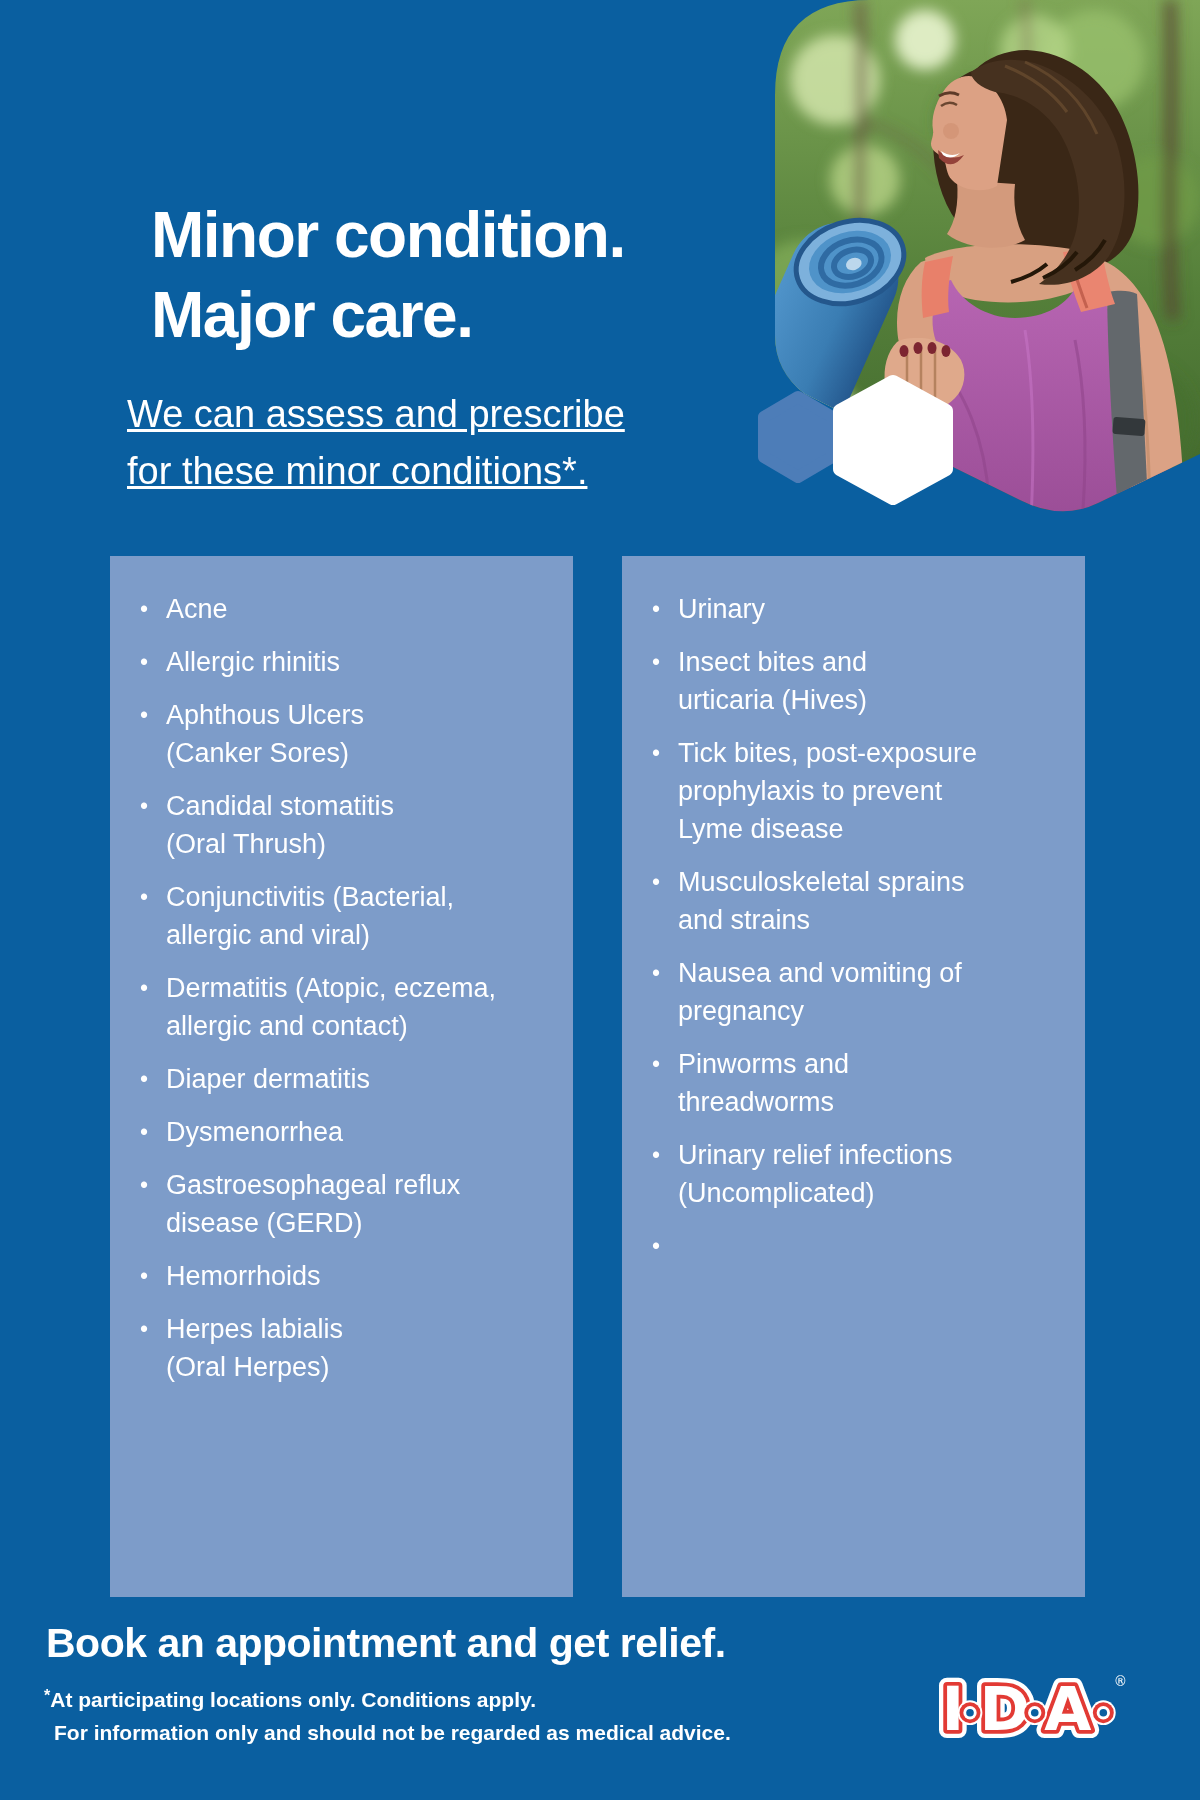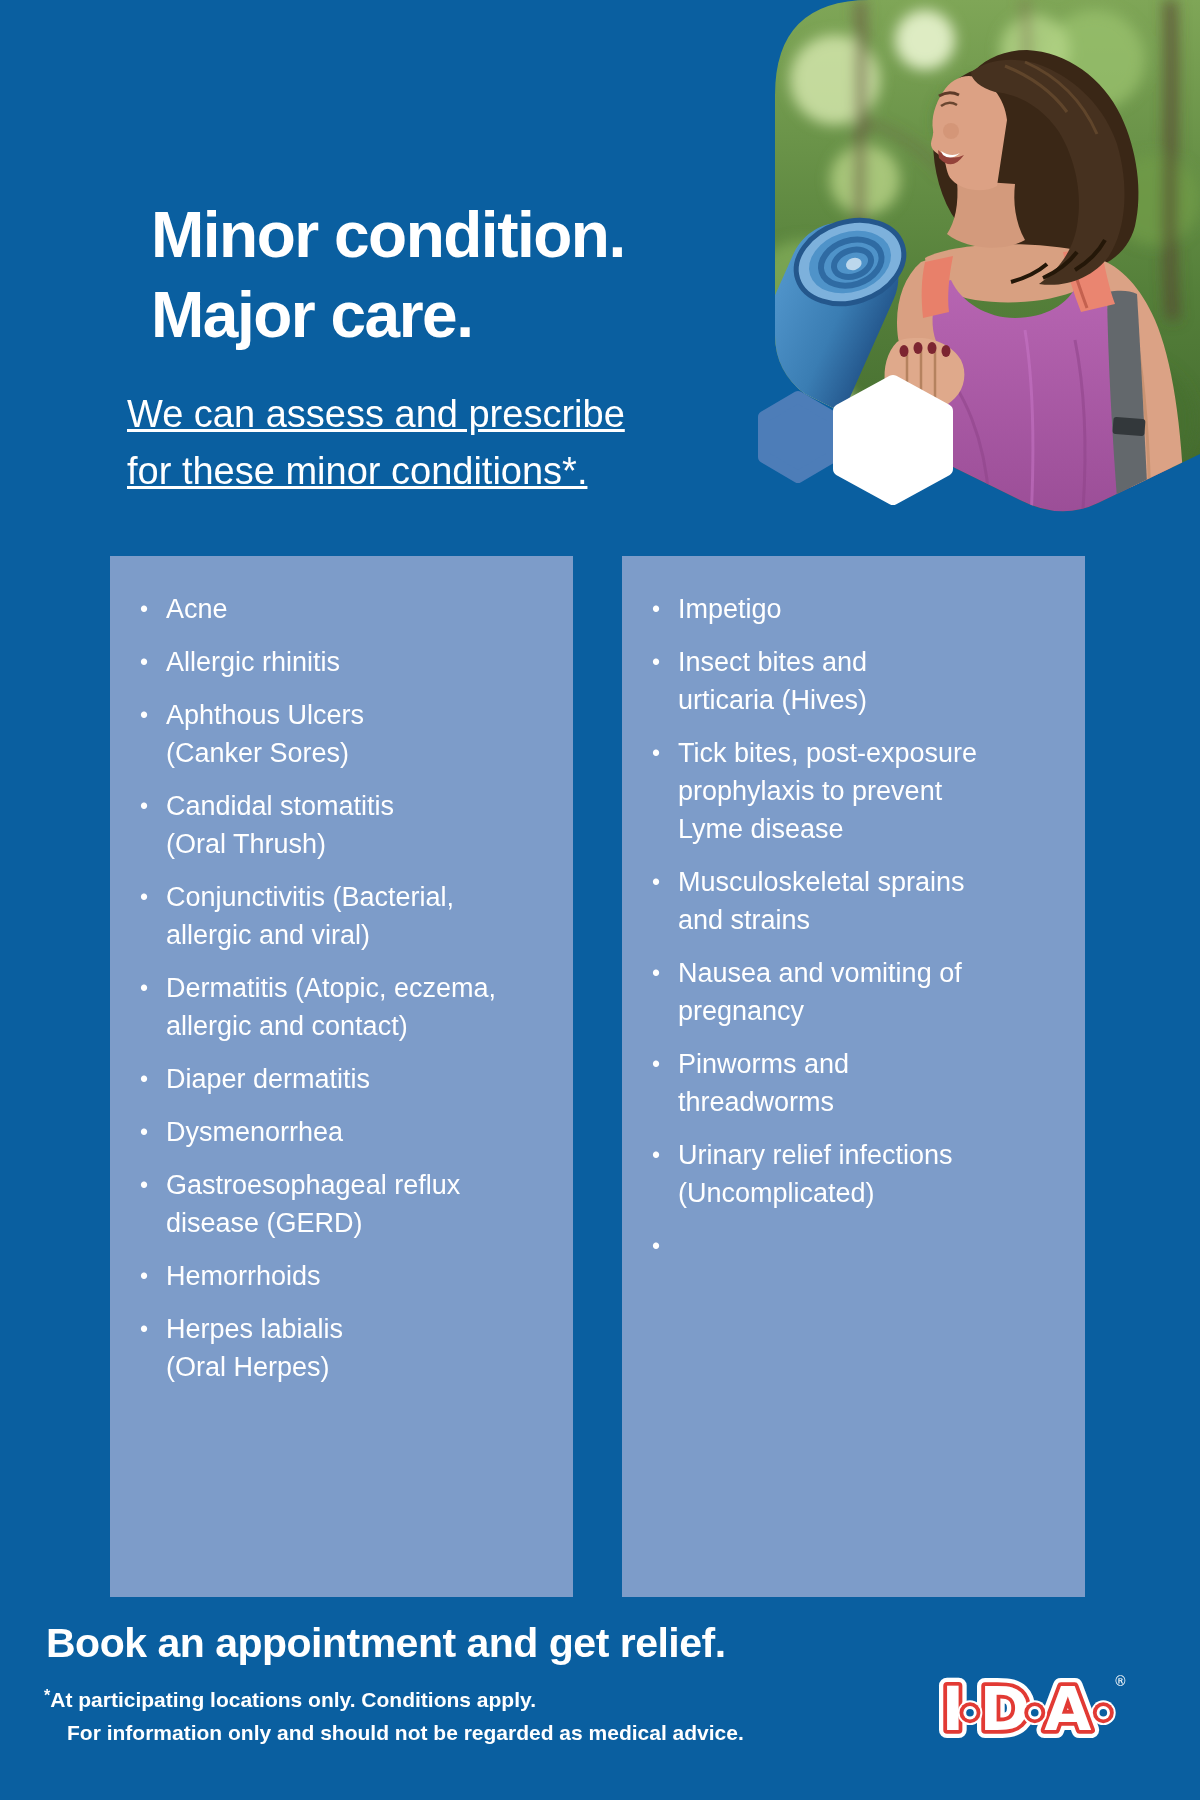--- a/index.html
+++ b/index.html
@@ -55,21 +55,21 @@
   .footer-headline{
     position:absolute;left:46px;top:1620px;margin:0;
     font-size:41px;font-weight:700;letter-spacing:-0.5px;
     color:var(--text,#fff);
   }
   .footnote{
     position:absolute;left:52px;top:1684px;margin:0;
     font-size:21px;line-height:31px;font-weight:700;color:var(--text,#fff);
   }
   .footnote .star{font-size:16px;position:relative;top:-6px;margin-left:-8px;}
-  .footnote .fn2{display:block;margin-left:15px;}
+  .footnote .fn2{display:block;margin-left:2px;}
   .ida-logo{position:absolute;left:930px;top:1668px;width:200px;height:78px;}
 </style>
 </head>
 <body>
 
 <div class="hero-photo">
   <svg width="425" height="525" viewBox="0 0 425 525">
     <defs>
       <linearGradient id="bgGrad" x1="0" y1="0" x2="0" y2="1">
         <stop offset="0" stop-color="#7fa657"></stop>
@@ -235,21 +235,21 @@
     </li>
     <li>
       <span class="bullet">•</span>
       <span class="item-text">Herpes labialis
 (Oral Herpes)</span>
     </li>
   </ul>
 <ul class="panel panel-right">
     <li>
       <span class="bullet">•</span>
-      <span class="item-text">Impetigo</span>
+      <span class="item-text">Urinary</span>
     </li>
     <li>
       <span class="bullet">•</span>
       <span class="item-text">Insect bites and
 urticaria (Hives)</span>
     </li>
     <li>
       <span class="bullet">•</span>
       <span class="item-text">Tick bites, post-exposure
 prophylaxis to prevent

